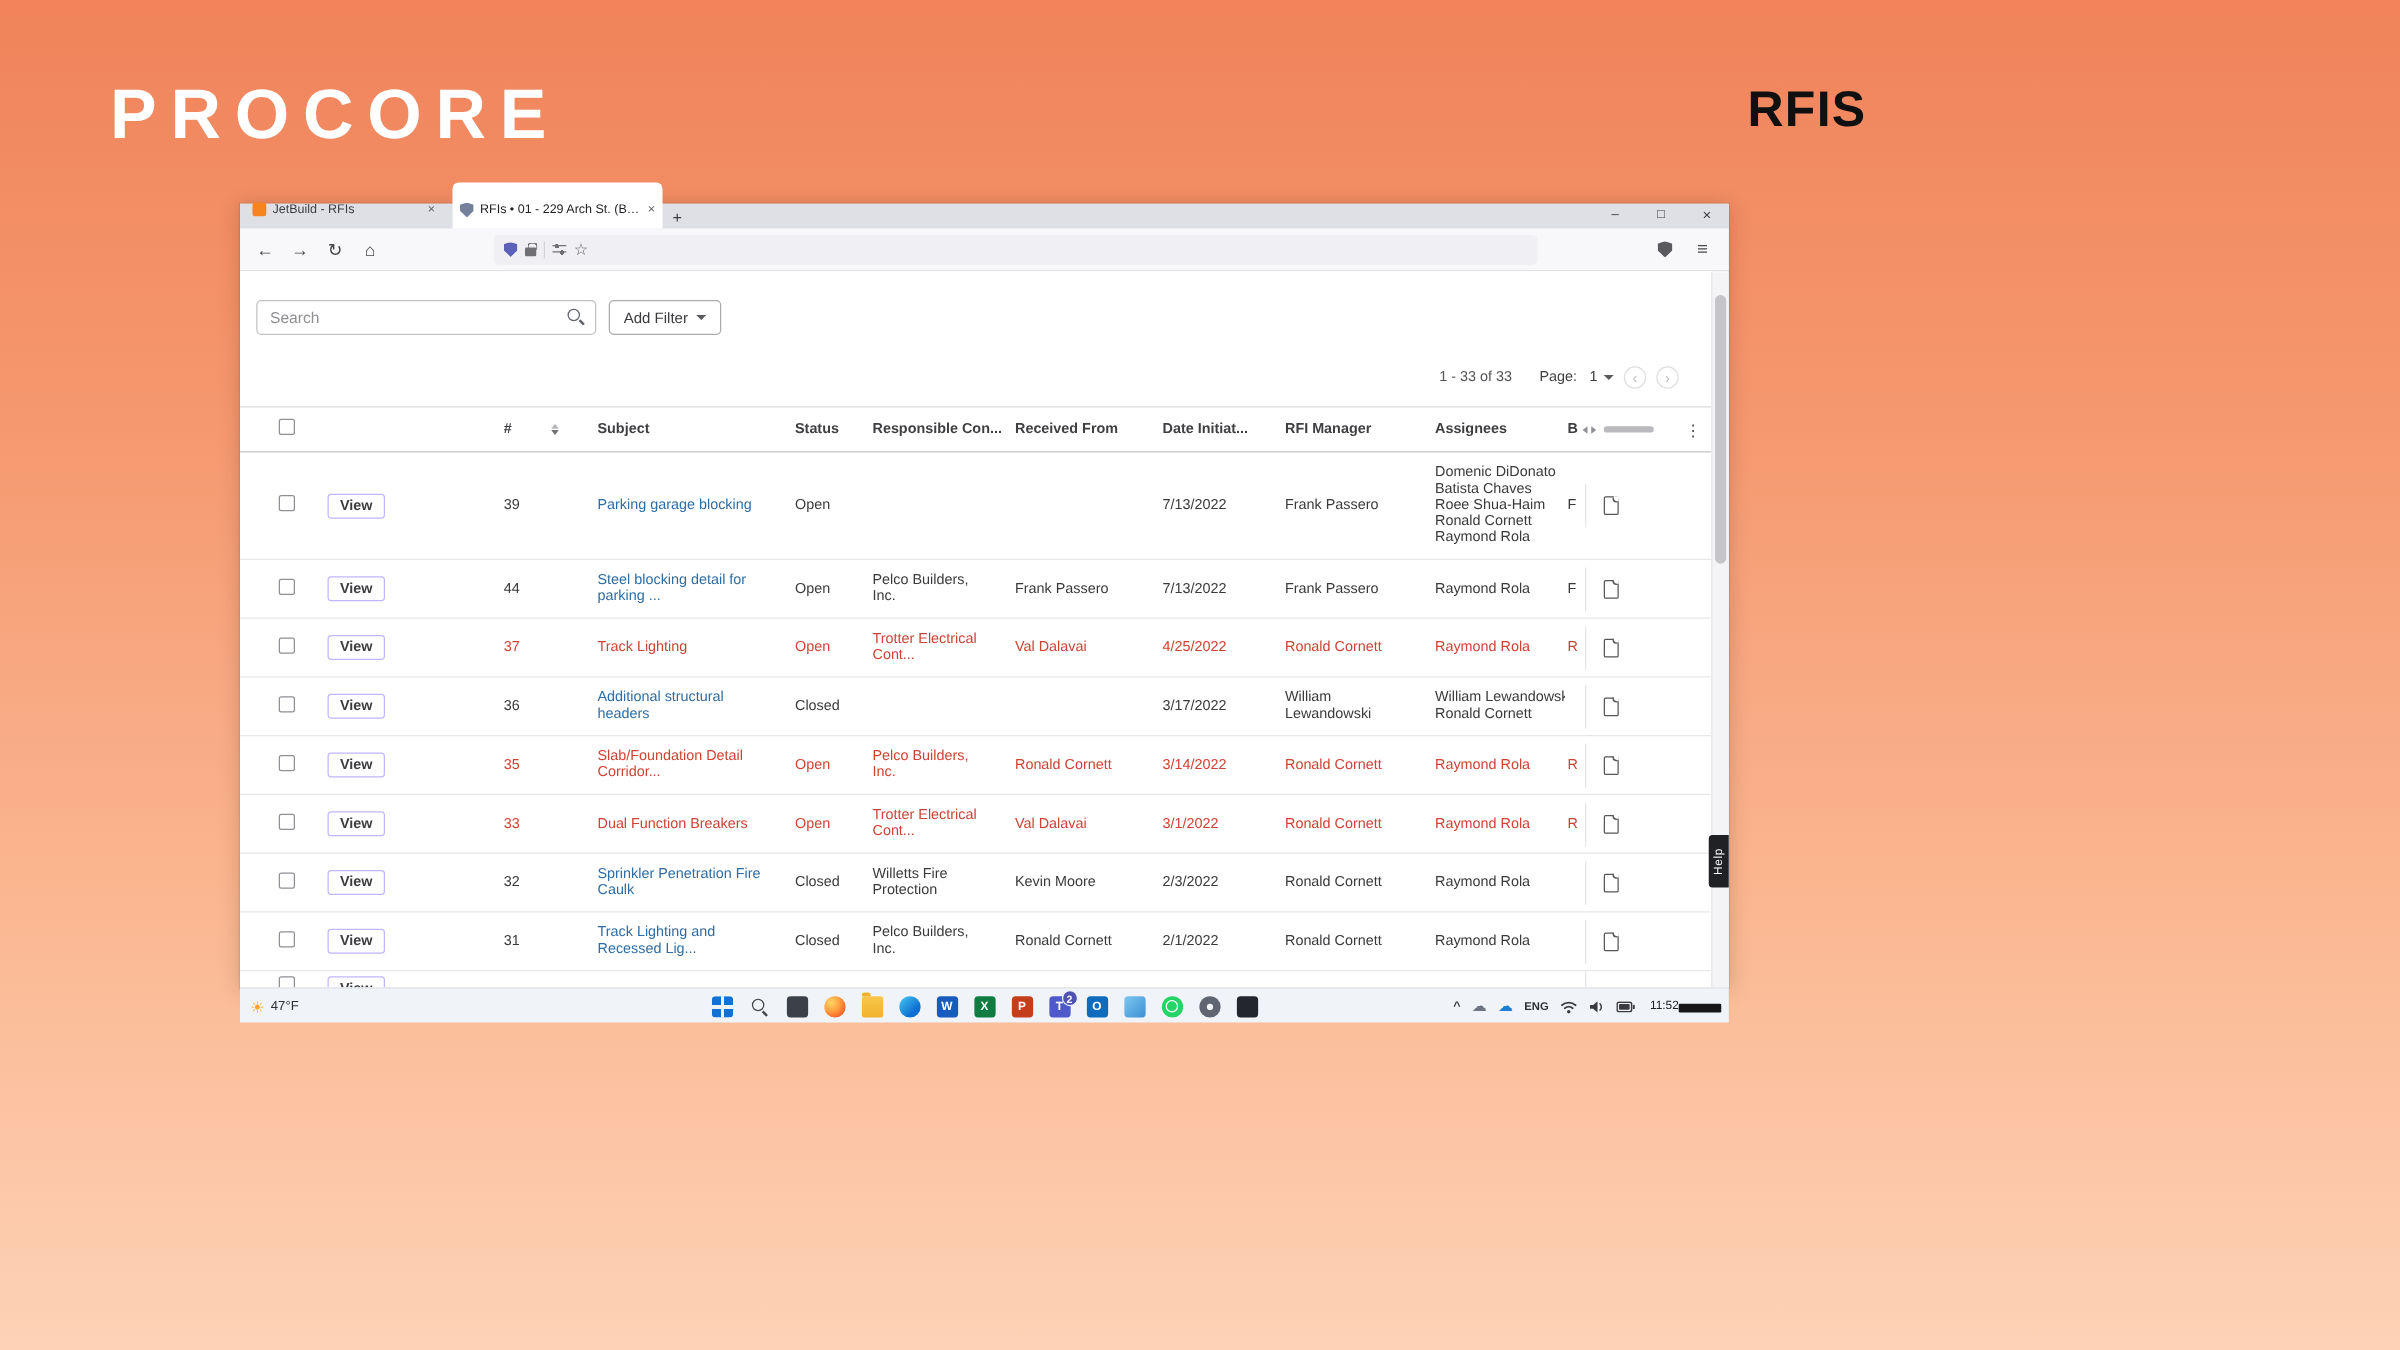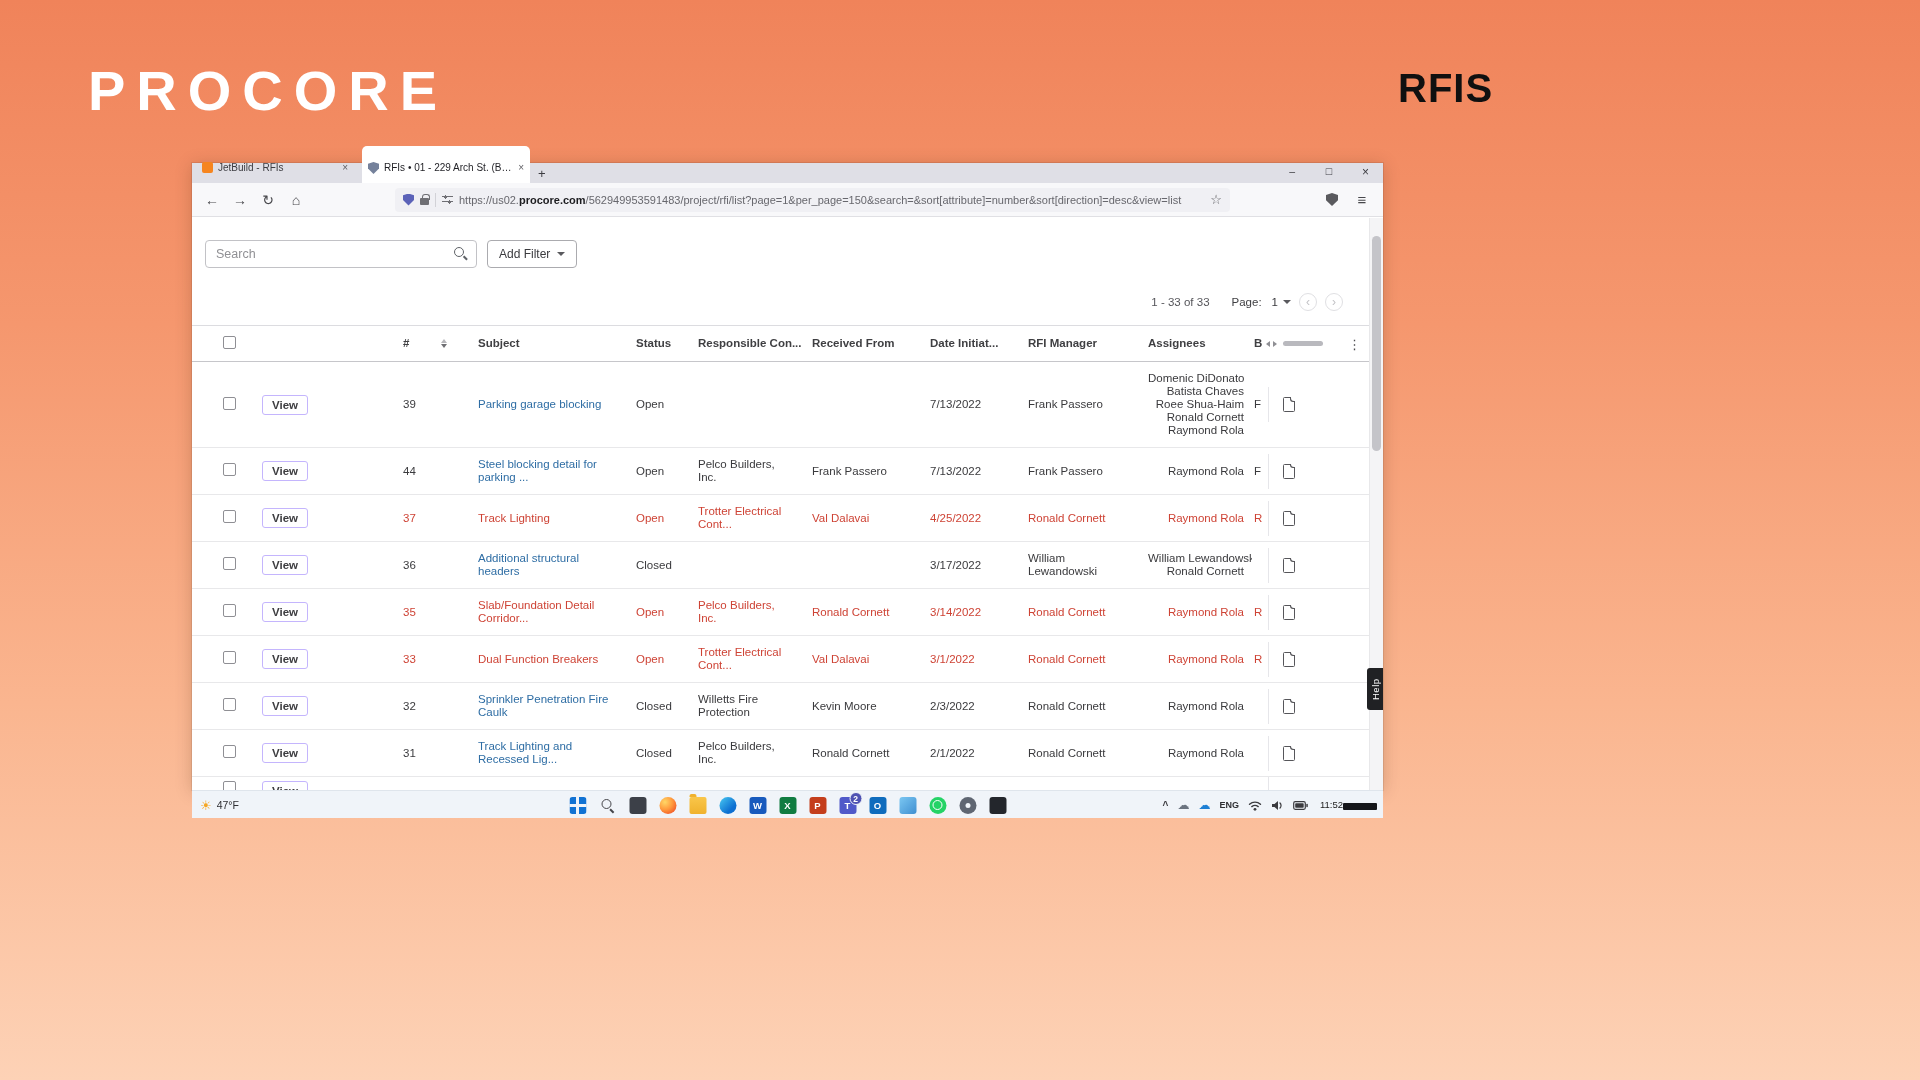--- a/index.html
+++ b/index.html
@@ -113,21 +113,21 @@
   .kebab { position:absolute; right:8px; top:50%; transform:translateY(-50%);
     font-size:13px; color:#4a4a4e; }
 
   .trow { display:flex; align-items:center; min-height:45px; border-bottom:1px solid #e8e8ea; }
   .trow.partial { align-items:flex-start; }
   .trow.partial .c { padding-top:4px; }
   .view-btn { padding:3px 9px; border:1px solid #c4b5fd; border-radius:3px; background:#fff;
     font-size:11.5px; font-weight:700; color:#3d3d40; font-family:inherit; }
   .link { color:var(--link,#2e6da4); cursor:pointer; }
   .trow.overdue .c, .trow.overdue .link { color:var(--overdue,#ce4335); }
-  .asg-line { white-space:nowrap;text-align:right; }
+  .asg-line { white-space:nowrap; }
   .doc { position:relative; width:12px; height:15px; background:#fff; border:1.2px solid #56565a;
     border-radius:1.5px; }
   .doc::before { content:''; position:absolute; top:-1.2px; right:-1.2px; width:4px; height:4px;
     background:#fff; border-bottom-left-radius:3px; box-shadow:-1px 1px 0 #56565a; }
 
   
   .vscroll { position:absolute; top:55px; right:0; bottom:0; width:14px; background:#f4f4f6;
     border-left:1px solid #e8e8ea; }
   .vthumb { position:absolute; top:18px; left:2px; width:9px; height:215px; border-radius:5px; background:#c4c4c9; }
   .help { position:absolute; right:0; top:505px; width:16px; height:42px; background:#202124; color:#fff;
@@ -208,21 +208,20 @@
     <div class="navbar">
       <span class="nav-ic">←</span>
       <span class="nav-ic">→</span>
       <span class="nav-ic">↻</span>
       <span class="nav-ic">⌂</span>
       <div class="urlbar">
         <span class="shield-ic"></span>
         <span class="lock-ic"></span>
         <span class="udiv"></span>
         <span class="sliders-ic"></span>
-        <span class="url"><span class="u-dim">https://us02.</span><span class="u-dom">procore.com</span><span class="u-dim">/562949953591483/project/rfi/list?page=1&amp;per_page=150&amp;search=&amp;sort[attribute]=number&amp;sort[direction]=desc&amp;view=list</span></span>
         <span class="star">☆</span>
       </div>
       <span class="badge-ic"></span>
       <span class="nav-ic menu">≡</span>
     </div>
 
     <div class="page">
       <div class="searchbox">
         <input class="search-input" placeholder="Search" style="">
         <span class="mag"></span>

